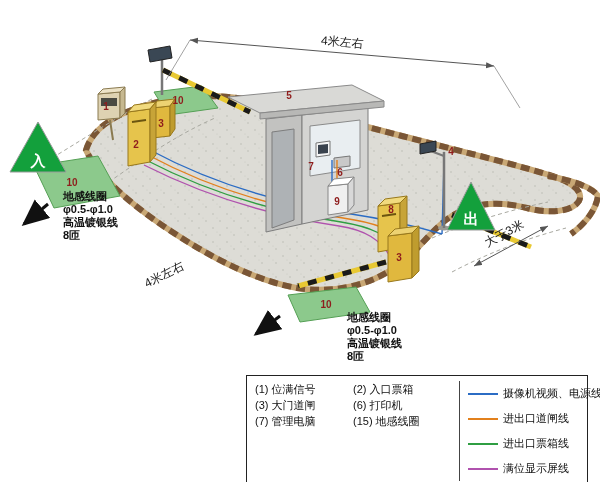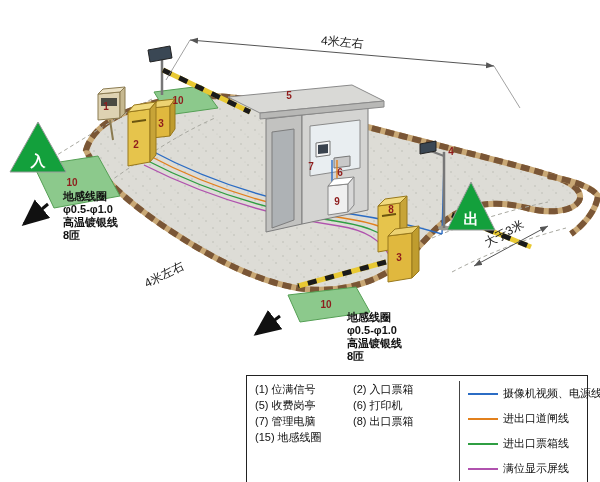--- a/index.html
+++ b/index.html
@@ -196,24 +196,23 @@
   <div>地感线圈</div>
   <div>φ0.5-φ1.0</div>
   <div>高温镀银线</div>
   <div>8匝</div>
 </div>
 
 <div id="legend">
   <div class="lg-items">
     <div class="lg-item"><span class="lg-num">(1)</span><span>位满信号</span></div>
     <div class="lg-item"><span class="lg-num">(2)</span><span>入口票箱</span></div>
-    <div class="lg-item"><span class="lg-num">(5)</span><span>收费岗亭</span></div>
+    <div class="lg-item"><span class="lg-num">(3)</span><span>大门道闸</span></div>
     <div class="lg-item"><span class="lg-num">(6)</span><span>打印机</span></div>
     <div class="lg-item"><span class="lg-num">(7)</span><span>管理电脑</span></div>
-    <div class="lg-item"><span class="lg-num">(8)</span><span>出口票箱</span></div>
     <div class="lg-item"><span class="lg-num">(15)</span><span>地感线圈</span></div>
   </div>
   <div class="lg-lines">
     <div class="lg-line-row">
       <span class="lg-swatch" style="background: rgb(43, 108, 196);"></span>
       <span>摄像机视频、电源线</span>
     </div>
     <div class="lg-line-row">
       <span class="lg-swatch" style="background: rgb(226, 128, 28);"></span>
       <span>进出口道闸线</span>

